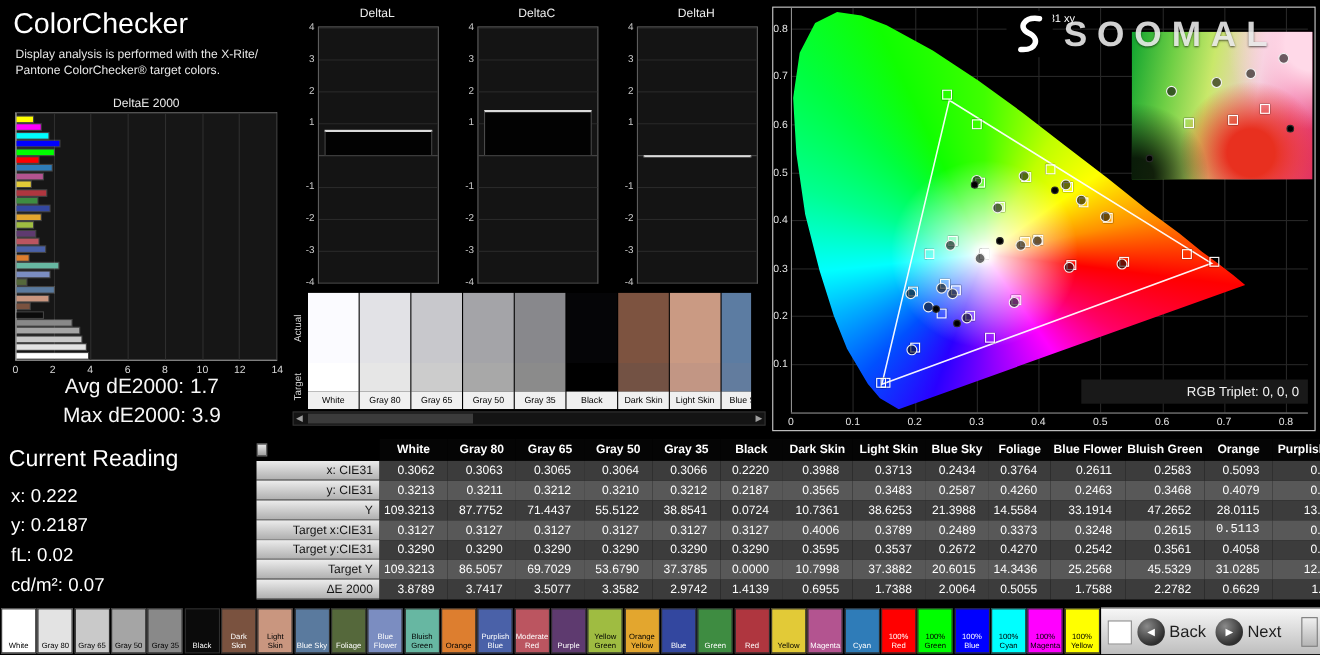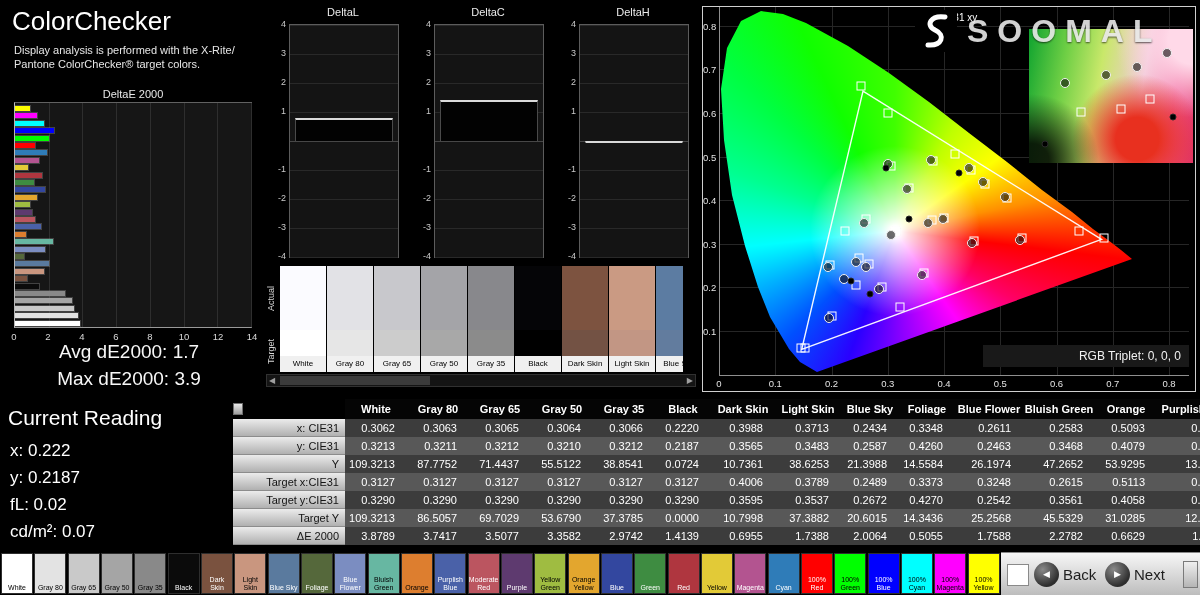--- a/index.html
+++ b/index.html
@@ -472,21 +472,21 @@
         <div class="tcell label-cell" style="width: 112px;">x: CIE31</div>
         <div class="tcell td" style="width: 62px;">0.3062</div>
         <div class="tcell td" style="width: 62px;">0.3063</div>
         <div class="tcell td" style="width: 62px;">0.3065</div>
         <div class="tcell td" style="width: 62px;">0.3064</div>
         <div class="tcell td" style="width: 62px;">0.3066</div>
         <div class="tcell td" style="width: 56px;">0.2220</div>
         <div class="tcell td" style="width: 64px;">0.3988</div>
         <div class="tcell td" style="width: 66px;">0.3713</div>
         <div class="tcell td" style="width: 58px;">0.2434</div>
-        <div class="tcell td" style="width: 56px;">0.3348</div>
+        <div class="tcell td" style="width: 56px;">0.3764</div>
         <div class="tcell td" style="width: 68px;">0.2611</div>
         <div class="tcell td" style="width: 72px;">0.2583</div>
         <div class="tcell td" style="width: 62px;">0.5093</div>
         <div class="tcell td" style="width: 80px;">0.2602</div>
       </div>
       <div class="trow r-even">
         <div class="tcell label-cell" style="width: 112px;">y: CIE31</div>
         <div class="tcell td" style="width: 62px;">0.3213</div>
         <div class="tcell td" style="width: 62px;">0.3211</div>
         <div class="tcell td" style="width: 62px;">0.3212</div>
@@ -507,40 +507,40 @@
         <div class="tcell td" style="width: 62px;">109.3213</div>
         <div class="tcell td" style="width: 62px;">87.7752</div>
         <div class="tcell td" style="width: 62px;">71.4437</div>
         <div class="tcell td" style="width: 62px;">55.5122</div>
         <div class="tcell td" style="width: 62px;">38.8541</div>
         <div class="tcell td" style="width: 56px;">0.0724</div>
         <div class="tcell td" style="width: 64px;">10.7361</div>
         <div class="tcell td" style="width: 66px;">38.6253</div>
         <div class="tcell td" style="width: 58px;">21.3988</div>
         <div class="tcell td" style="width: 56px;">14.5584</div>
-        <div class="tcell td" style="width: 68px;">26.1974</div>
+        <div class="tcell td" style="width: 68px;">33.1914</div>
         <div class="tcell td" style="width: 72px;">47.2652</div>
-        <div class="tcell td" style="width: 62px;">53.9295</div>
+        <div class="tcell td" style="width: 62px;">28.0115</div>
         <div class="tcell td" style="width: 80px;">13.0031</div>
       </div>
       <div class="trow r-even">
         <div class="tcell label-cell" style="width: 112px;">Target x:CIE31</div>
         <div class="tcell td" style="width: 62px;">0.3127</div>
         <div class="tcell td" style="width: 62px;">0.3127</div>
         <div class="tcell td" style="width: 62px;">0.3127</div>
         <div class="tcell td" style="width: 62px;">0.3127</div>
         <div class="tcell td" style="width: 62px;">0.3127</div>
         <div class="tcell td" style="width: 56px;">0.3127</div>
         <div class="tcell td" style="width: 64px;">0.4006</div>
         <div class="tcell td" style="width: 66px;">0.3789</div>
         <div class="tcell td" style="width: 58px;">0.2489</div>
         <div class="tcell td" style="width: 56px;">0.3373</div>
         <div class="tcell td" style="width: 68px;">0.3248</div>
         <div class="tcell td" style="width: 72px;">0.2615</div>
-        <div class="tcell td" style="width: 62px;">0.5113</div>
+        <div class="tcell td" style="width: 62px; font-family: Liberation Mono, monospace;">0.5113</div>
         <div class="tcell td" style="width: 80px;">0.2643</div>
       </div>
       <div class="trow r-odd">
         <div class="tcell label-cell" style="width: 112px;">Target y:CIE31</div>
         <div class="tcell td" style="width: 62px;">0.3290</div>
         <div class="tcell td" style="width: 62px;">0.3290</div>
         <div class="tcell td" style="width: 62px;">0.3290</div>
         <div class="tcell td" style="width: 62px;">0.3290</div>
         <div class="tcell td" style="width: 62px;">0.3290</div>
         <div class="tcell td" style="width: 56px;">0.3290</div>

